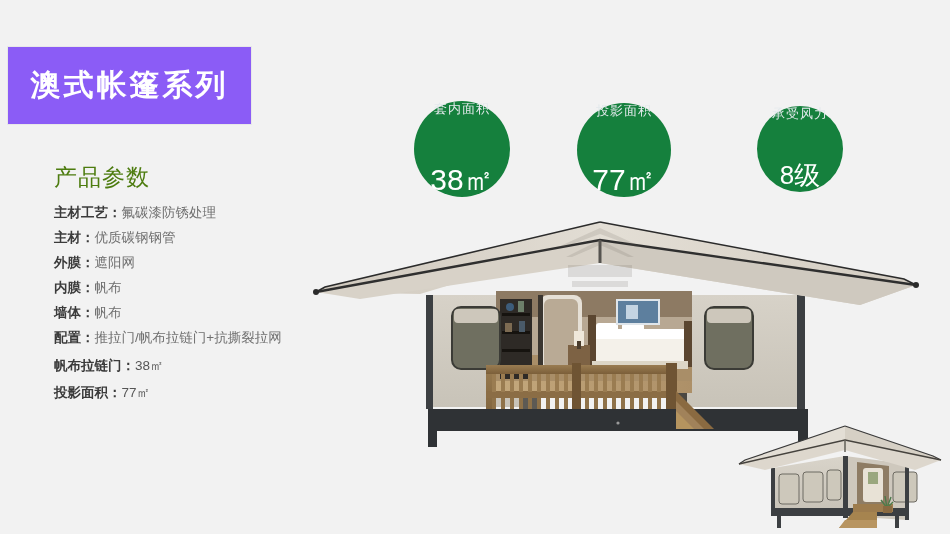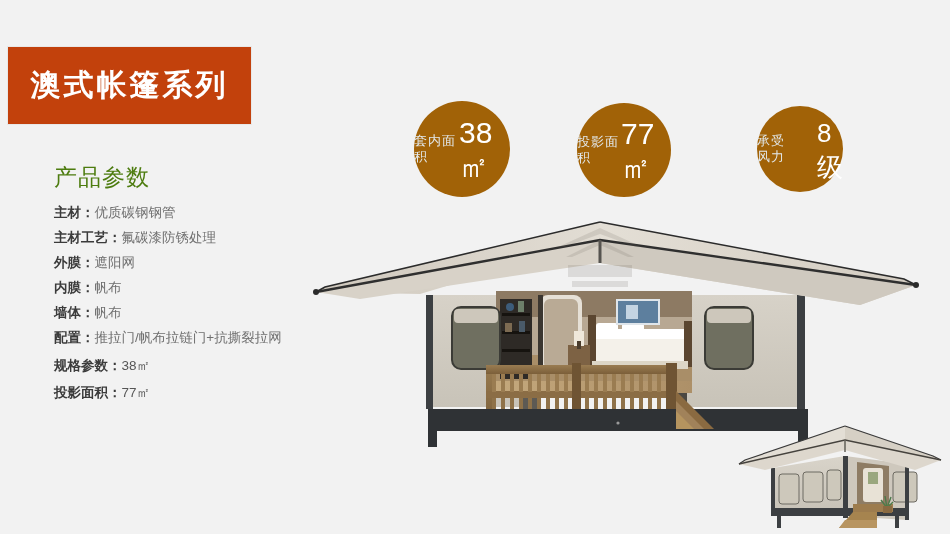--- a/index.html
+++ b/index.html
@@ -7,21 +7,21 @@
     width:950px;height:534px;overflow:hidden;
     background:#f2f2f2;
     font-family:"Liberation Sans","DejaVu Sans",sans-serif;
     position:relative;
   }
   .page{position:absolute;inset:0;background:#f2f2f2;}
 
   
   .title-banner{
     position:absolute;left:8px;top:47px;width:243px;height:77px;
-    background:#c2410c;
+    background:#8b5cf6;
     display:flex;align-items:center;justify-content:center;
     box-shadow:0 0 0 1px rgba(0,0,0,.04);
   }
   .title-banner .title-text{
     color:#ffffff;font-size:30px;font-weight:bold;letter-spacing:3px;
     white-space:nowrap;
   }
 
   
   .spec-col{position:absolute;left:54px;top:166px;width:300px;}
@@ -35,22 +35,22 @@
   }
   .param-row .k{color:#3b3b3b;font-weight:bold;}
   .param-row .v{color:#6f6f6f;font-weight:normal;}
   .spec-block{margin-top:2px;}
   .spec-block .param-row .v{color:#555;}
   .spec-block .param-row{line-height:27px;}
 
   
   .badge{
     position:absolute;border-radius:50%;
-    background:#a16207;
-    display:flex;flex-direction:row;
+    background:#15803d;
+    display:flex;flex-direction:column;
     align-items:center;justify-content:space-between;
     color:#fff;
   }
   .badge .b-label{
     font-size:13px;line-height:16px;letter-spacing:1px;color:#e3e9ec;
   }
   .badge .b-value{
     font-size:30px;line-height:34px;font-weight:normal;letter-spacing:0px;
     margin-top:2px;color:#ffffff;
   }
@@ -73,43 +73,43 @@
   <div class="title-banner">
     <span class="title-text">澳式帐篷系列</span>
   </div>
 
   <div class="spec-col">
 
     <h2 class="sec-head">产品参数</h2>
 
     <div>
       <div class="param-row">
+        <span class="k">主材工艺：</span><span class="v">氟碳漆防锈处理</span>
+      </div>
+      <div class="param-row">
         <span class="k">主材：</span><span class="v">优质碳钢钢管</span>
       </div>
       <div class="param-row">
-        <span class="k">主材工艺：</span><span class="v">氟碳漆防锈处理</span>
-      </div>
-      <div class="param-row">
         <span class="k">外膜：</span><span class="v">遮阳网</span>
       </div>
       <div class="param-row">
         <span class="k">内膜：</span><span class="v">帆布</span>
       </div>
       <div class="param-row">
         <span class="k">墙体：</span><span class="v">帆布</span>
       </div>
       <div class="param-row">
         <span class="k">配置：</span><span class="v">推拉门/帆布拉链门+抗撕裂拉网</span>
       </div>
     </div>
 
 
     <div class="spec-block">
       <div class="param-row">
-        <span class="k">规格参数：</span><span class="v">38㎡</span>
+        <span class="k">帆布拉链门：</span><span class="v">38㎡</span>
       </div>
       <div class="param-row">
         <span class="k">投影面积：</span><span class="v">77㎡</span>
       </div>
     </div>
   </div>
 
   <div class="badge b1" id="badge-1">
     <span class="b-label">套内面积</span>
     <span class="b-value">38㎡</span>

